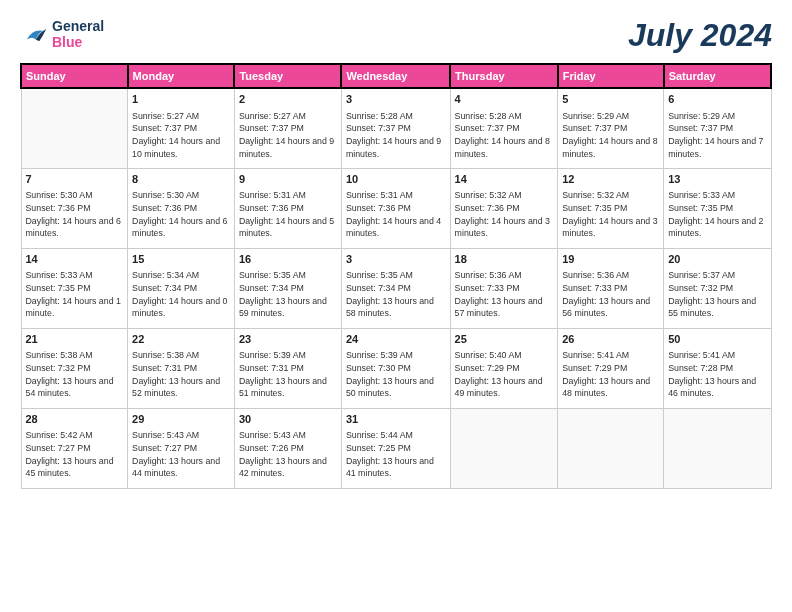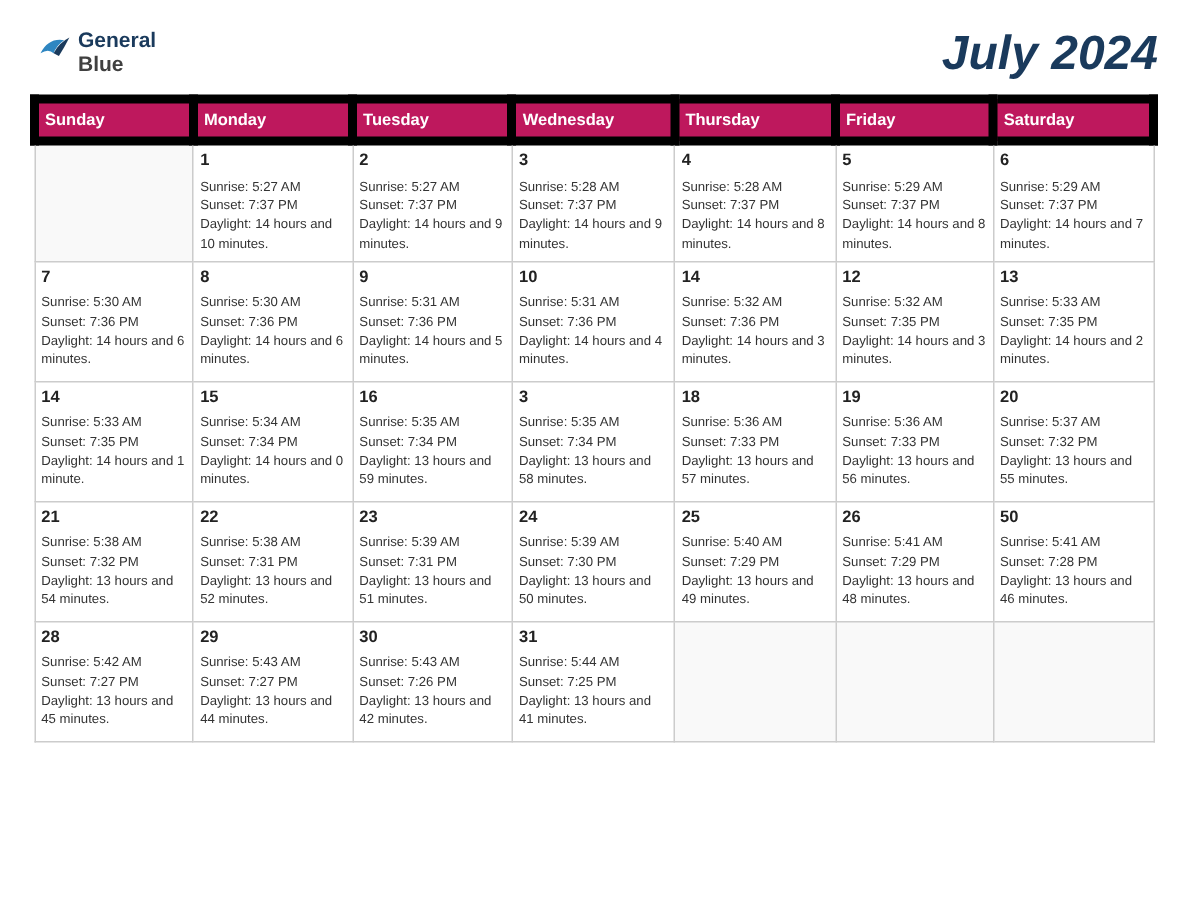--- a/index.html
+++ b/index.html
@@ -17,21 +17,21 @@
       background: #fff;
     }
     .header {
       display: flex;
       justify-content: space-between;
       align-items: flex-start;
       margin-bottom: 10px;
     }
     .logo {
       display: flex;
-      align-items: flex-start;
+      align-items: flex-end;
       gap: 4px;
     }
     .logo-bird {
       width: 28px;
       height: 28px;
     }
     .title-block {
       text-align: right;
     }
     .main-title {
@@ -45,27 +45,27 @@
       font-size: 14px;
       color: #333;
       font-weight: normal;
     }
     .calendar-table {
       width: 100%;
       border-collapse: collapse;
       font-size: 9.5px;
     }
     .calendar-table thead tr th {
-      background: #be185d;
+      background: #ec4899;
       color: #fff;
       padding: 5px 4px;
       text-align: left;
       font-size: 11px;
       font-weight: bold;
-      border: 6px solid #000000;
+      border: 2px solid #000000;
     }
     .calendar-table tbody tr td {
       border: 1px solid #ccc;
       padding: 3px 4px;
       vertical-align: top;
       height: 80px;
       width: 113px;
       color: #222;
       line-height: 1.4;
     }
@@ -89,21 +89,21 @@
 
 <div class="page">
   <div class="header">
     <div class="logo">
       <svg class="logo-bird" viewBox="0 0 32 32">
         <path d="M8 20 Q14 8 26 10 Q20 14 18 20 Q14 16 8 20Z" fill="#2e86c1"></path>
         <path d="M18 20 Q22 12 30 8 Q26 16 22 22Z" fill="#1a3a5c"></path>
       </svg>
       <div>
         <div style="font-size:14px;font-weight:bold;color:#1a3a5c;">General</div>
-        <div style="font-size:14px;font-weight:bold;color:#404040;">Blue</div>
+        <div style="font-size:14px;font-weight:bold;color:#ec4899;">Blue</div>
       </div>
     </div>
     <div class="title-block">
       <div class="main-title">July 2024</div>
     </div>
   </div>
 
   <table class="calendar-table">
     <thead>
       <tr>

